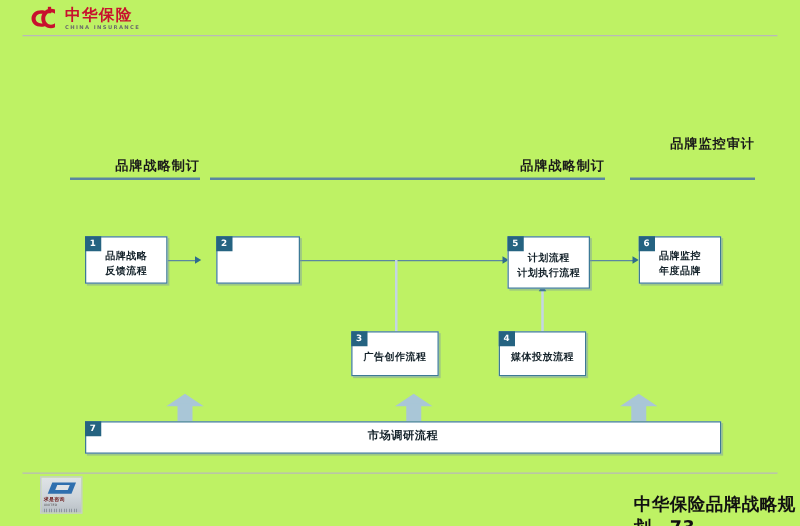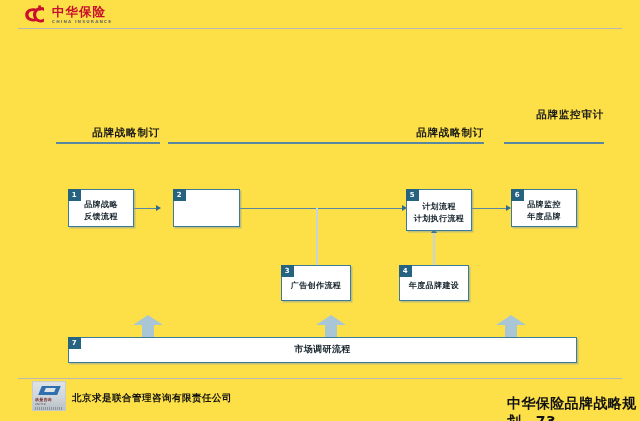--- a/index.html
+++ b/index.html
@@ -3,21 +3,21 @@
 <meta charset="utf-8">
 <style>
   html,body{margin:0;padding:0;}
   body{
     width:640px;height:421px;
     background:#ffffff;
     font-family:"DejaVu Sans","Liberation Sans",sans-serif;
     overflow:hidden;
     position:relative;
   }
-  #slide{position:absolute;left:0;top:0;width:640px;height:421px;background:#fde047;}
+  #slide{position:absolute;left:0;top:0;width:640px;height:421px;background:#bef264;}
 
   
   .logo-wrap{position:absolute;left:22px;top:3px;display:flex;align-items:center;height:24px;}
   .logo-mark{position:relative;width:26px;height:20px;margin-right:4px;}
   .logo-mark svg{display:block;}
   .logo-txt{display:flex;flex-direction:column;justify-content:center;line-height:1;}
   .logo-cn{font-size:12.5px;font-weight:bold;color:#C8102E;letter-spacing:1px;
            font-family:"DejaVu Sans","Liberation Sans",sans-serif;}
   .logo-en{font-size:4.2px;font-weight:bold;color:#6b6b6b;letter-spacing:1.1px;margin-top:1.5px;}
 
@@ -141,21 +141,21 @@
     <span class="tab">2</span>
   </div>
 
   <div class="pbox" style="left:281px;top:265px;width:70px;height:36px;">
     <span class="tab">3</span>
     <span class="lbl">广告创作流程</span>
   </div>
 
   <div class="pbox" style="left:399px;top:265px;width:70px;height:36px;">
     <span class="tab">4</span>
-    <span class="lbl">年度品牌建设</span>
+    <span class="lbl">媒体投放流程</span>
   </div>
 
   <div class="pbox" style="left:406px;top:189px;width:66px;height:42px;">
     <span class="tab">5</span>
     <span class="lbl">计划流程
 计划执行流程</span>
   </div>
 
   <div class="pbox" style="left:511px;top:189px;width:66px;height:38px;">
     <span class="tab">6</span>
@@ -182,16 +182,15 @@
   </div>
 
   <div class="foot-rule"></div>
   <div class="foot-logo">
     <span class="para"></span>
     <span class="para2"></span>
     <span class="cn">求是咨询</span>
     <span class="en">UNITED</span>
     <span class="bar"></span>
   </div>
-  <div class="foot-company">北京求是联合管理咨询有限责任公司</div>
   <div class="foot-right">中华保险品牌战略规划—73</div>
 
 </div>
 
 </body></html>

